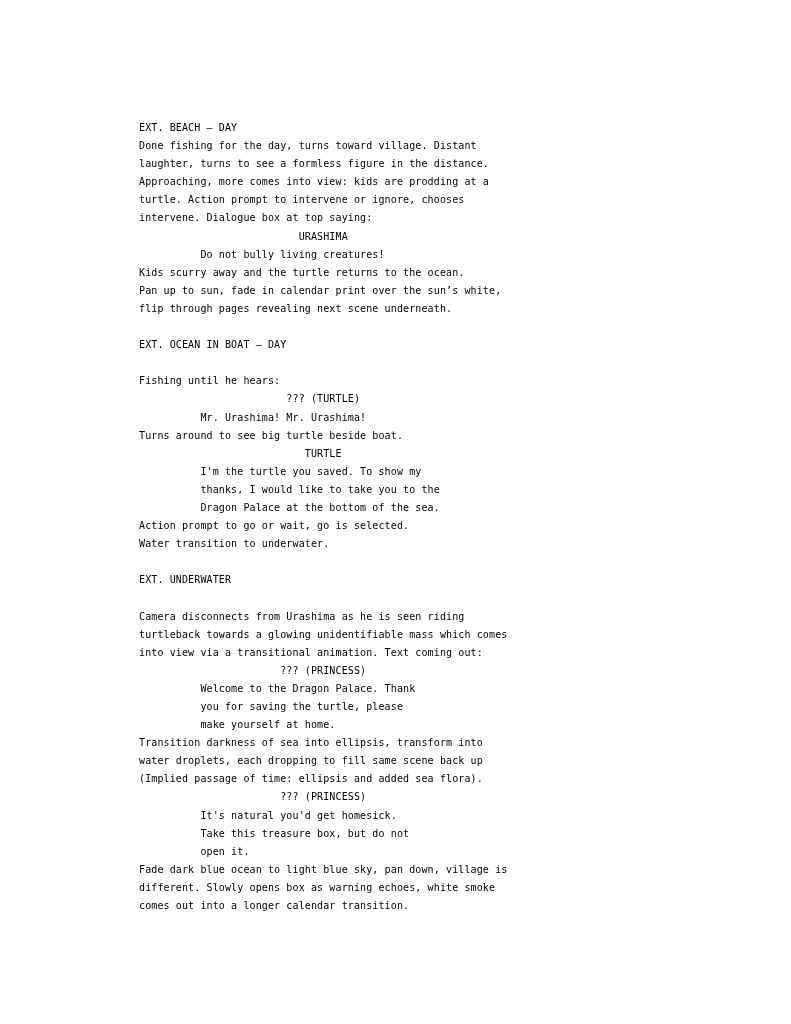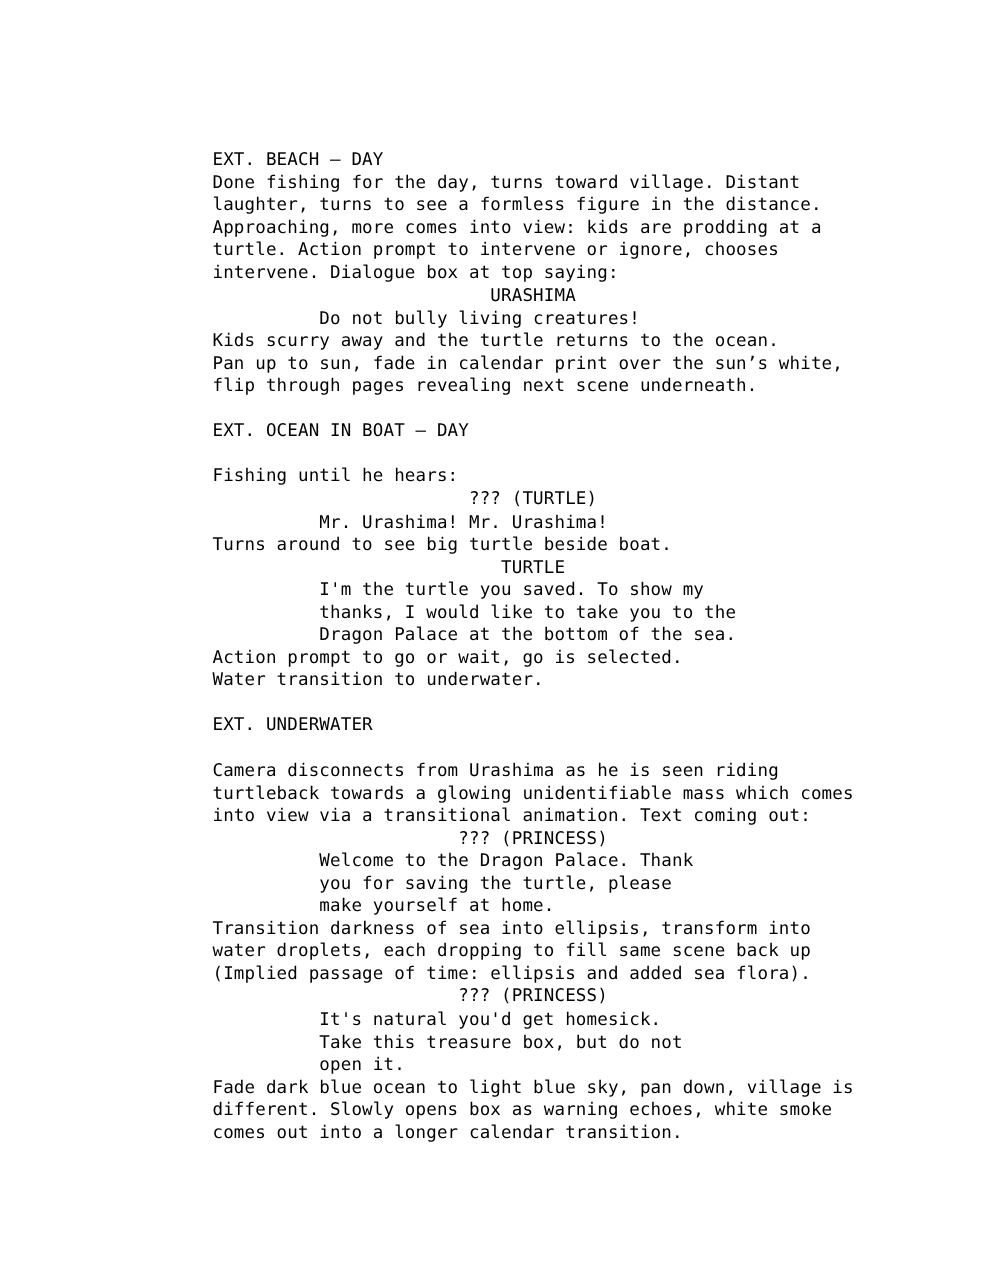--- a/index.html
+++ b/index.html
@@ -13,25 +13,24 @@
     height: 1024px;
     font-family: "DejaVu Sans Mono", "Liberation Mono", monospace;
     color: #000000;
     overflow: hidden;
   }
   #script {
     position: absolute;
     left: 139px;
     top: 119px;
     width: 600px;
-    font-size: 14px;
+    font-size: 10px;
     line-height: 18.1px;
     letter-spacing: 0.12px;
     white-space: pre;
-    margin-left: 31px;
   }
   .line {
     white-space: pre;
     min-height: 18.1px;
   }
   .blank {
     height: 18.1px;
   }
 </style>
 </head>

